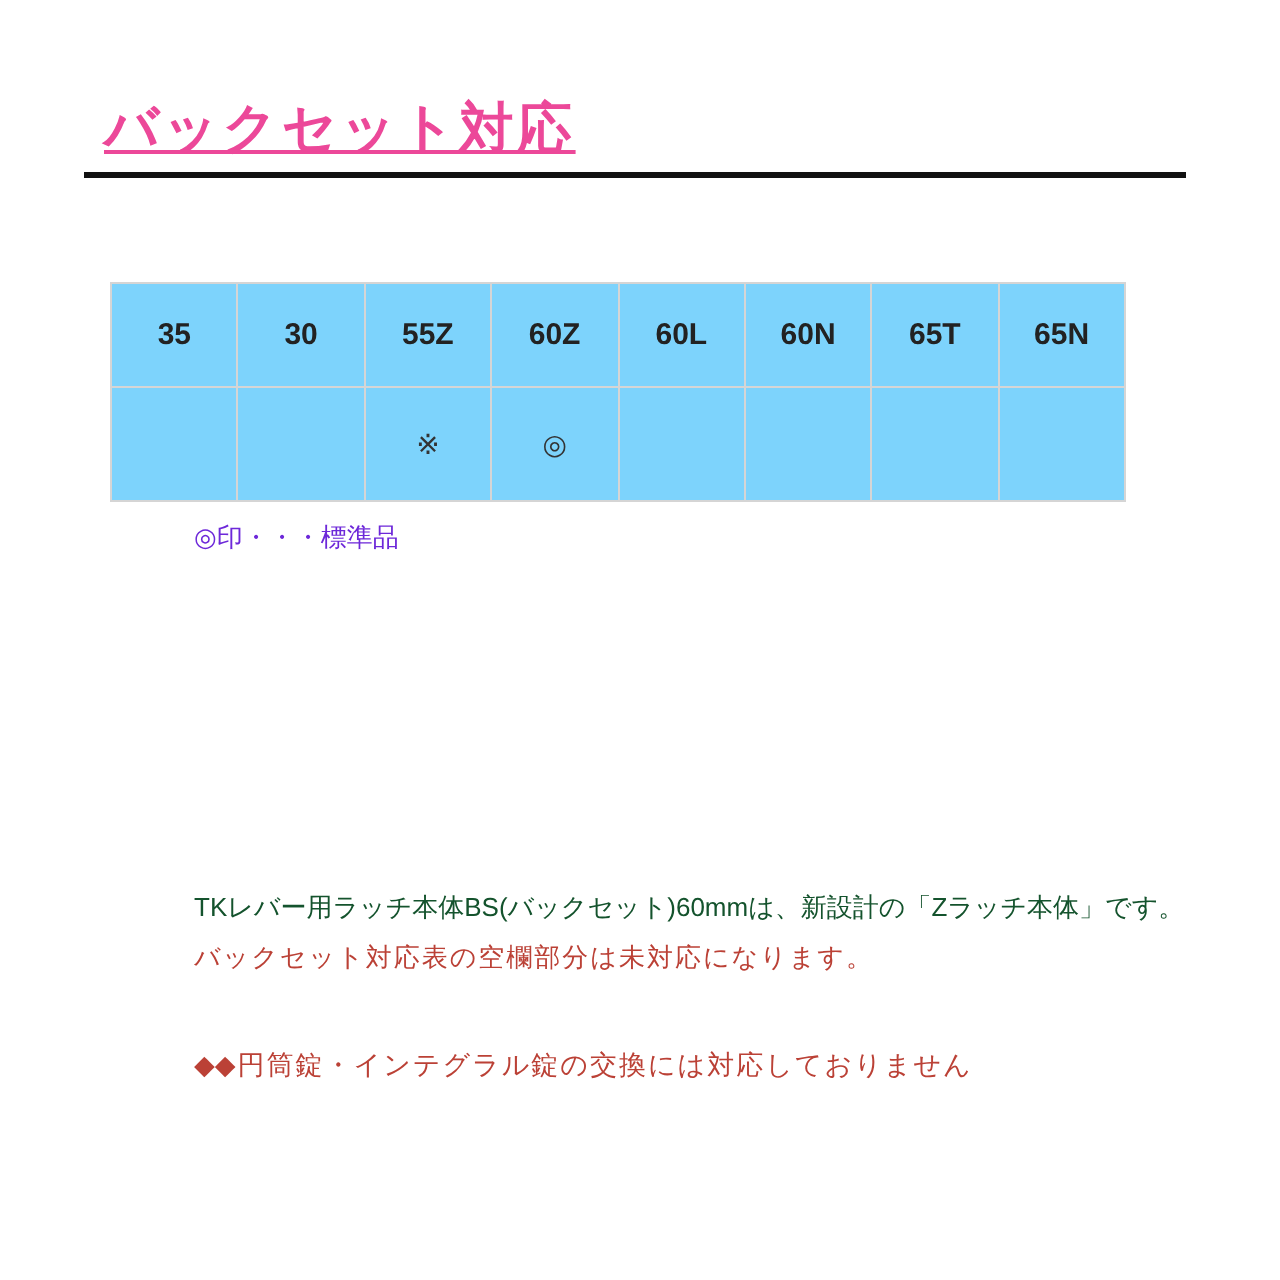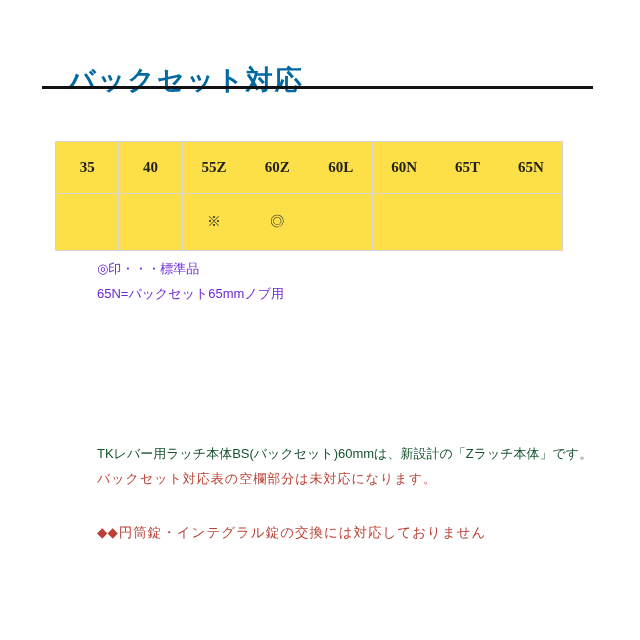--- a/index.html
+++ b/index.html
@@ -12,44 +12,44 @@
     position: relative;
     width: 640px;
     height: 640px;
     background: #ffffff;
     overflow: hidden;
   }
   .title {
     position: absolute;
     left: 52px;
     top: 46px;
-    margin: 16px;
+    margin: 0;
     font-size: 27px;
     font-weight: 700;
-    color: #0369a1;
+    color: #ec4899;
     letter-spacing: 2px;
     white-space: nowrap;
+    text-decoration: underline;
   }
   .title-underline {
     position: absolute;
     left: 42px;
     top: 86px;
     width: 551px;
     height: 3px;
     background: #111111;
   }
   table.backset {
     position: absolute;
     left: 55px;
     top: 141px;
     width: 508px;
     border-collapse: collapse;
     table-layout: fixed;
-    background: #fde047;
-    font-family: Liberation Serif, serif;
+    background: #7dd3fc;
   }
   table.backset th,
   table.backset td {
     border: 1px solid #d5d5d5;
     text-align: center;
     vertical-align: middle;
     padding: 0;
   }
   table.backset th {
     height: 51px;
@@ -108,21 +108,21 @@
 
 <div class="page">
 
   <h1 class="title">バックセット対応</h1>
   <div class="title-underline"></div>
 
   <table class="backset">
     <thead>
       <tr>
         <th>35</th>
-        <th>40</th>
+        <th>30</th>
         <th>55Z</th>
         <th>60Z</th>
         <th>60L</th>
         <th>60N</th>
         <th>65T</th>
         <th>65N</th>
       </tr>
     </thead>
     <tbody>
       <tr>
@@ -133,21 +133,20 @@
         <td></td>
         <td></td>
         <td></td>
         <td></td>
       </tr>
     </tbody>
   </table>
 
   <div class="legend">
     <div>◎印・・・標準品</div>
-    <div>65N=バックセット65mmノブ用</div>
   </div>
 
   <div class="note-info">TKレバー用ラッチ本体BS(バックセット)60mmは、新設計の「Zラッチ本体」です。</div>
 
   <div class="note-warning">バックセット対応表の空欄部分は未対応になります。</div>
 
   <div class="note-caution">
     <span class="bullets">◆◆</span><span>円筒錠・インテグラル錠の交換には対応しておりません</span>
   </div>
 

